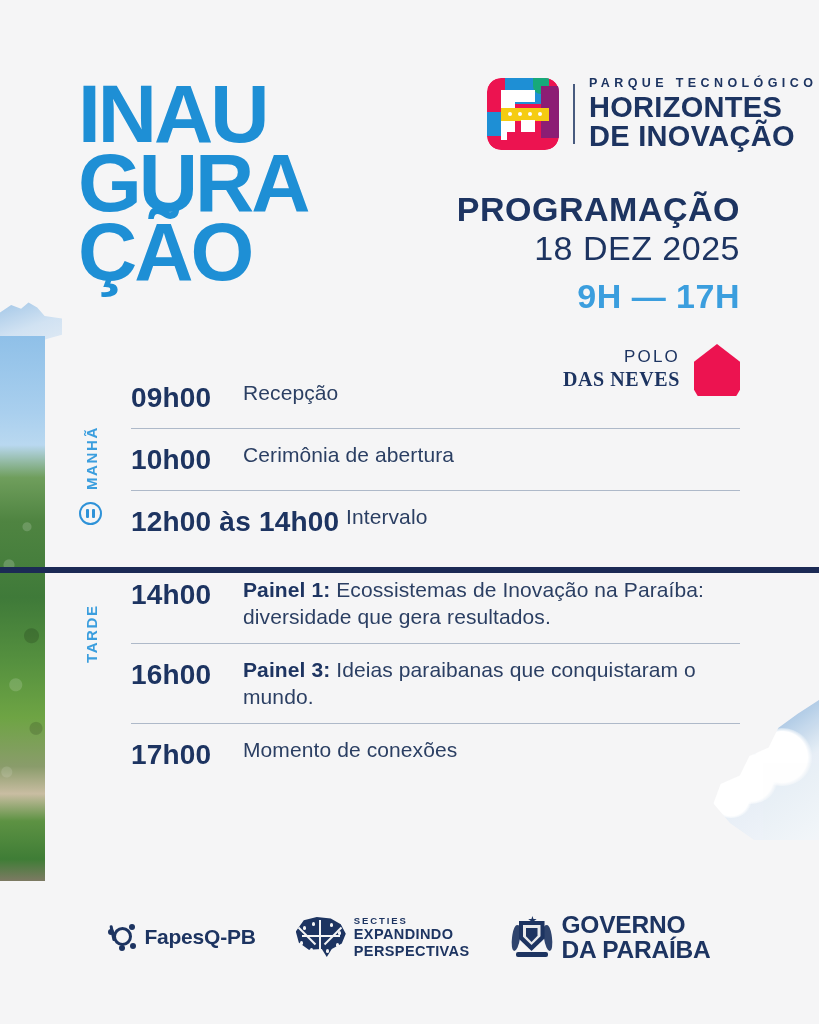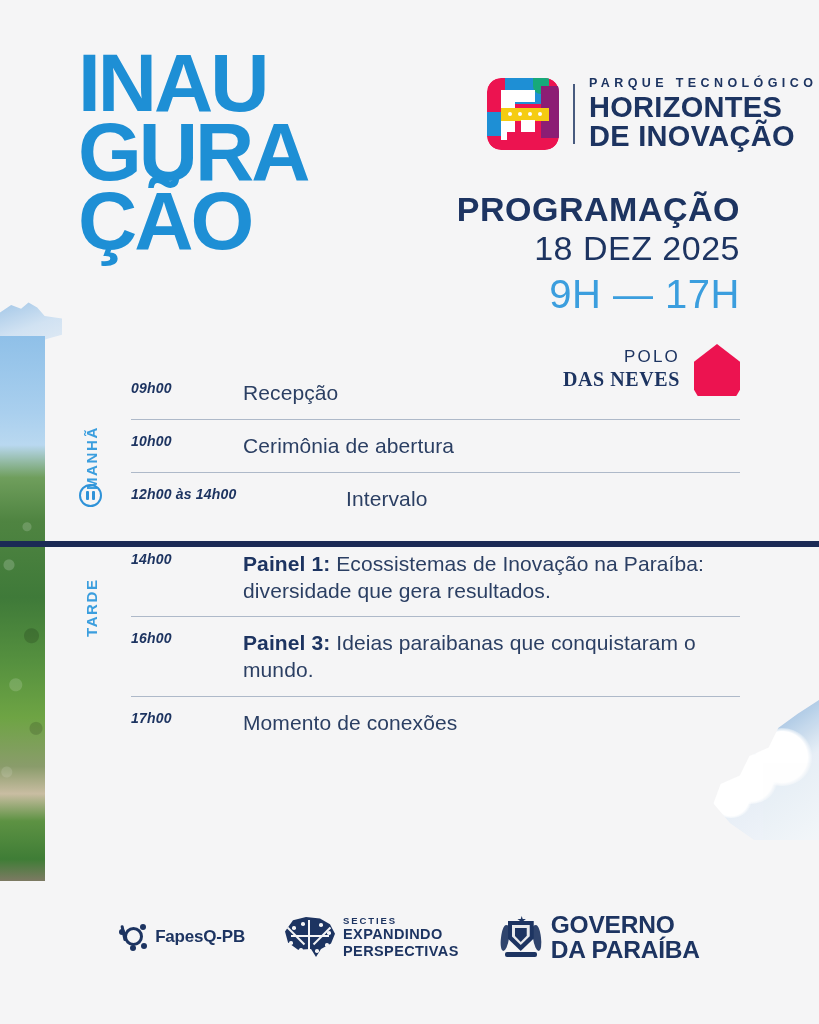--- a/index.html
+++ b/index.html
@@ -58,21 +58,21 @@
     opacity:.95;
   }
   .cloud-right .puff{
     position:absolute;
     background:radial-gradient(circle,#ffffff 0 60%,rgba(255,255,255,0) 72%);
     border-radius:50%;
   }
 
   
   .headline{
-    position:absolute;left:78px;top:49px;
+    position:absolute;left:78px;top:80px;
     font-weight:bold;
     font-size:82px;line-height:0.84;
     letter-spacing:-3px;
     color:#1e8fd5;
     text-transform:uppercase;
   }
   .headline div{display:block;}
 
   
   .brand{position:absolute;left:487px;top:76px;display:flex;align-items:center;gap:14px;}
@@ -89,21 +89,21 @@
   }
   .brand-name{
     font-size:29px;font-weight:bold;line-height:1.0;color:#1d3461;
     letter-spacing:0.3px;text-transform:uppercase;
   }
 
   
   .prog{position:absolute;right:79px;top:190px;text-align:right;}
   .prog-title{font-size:34px;font-weight:bold;letter-spacing:.5px;color:#1d3461;line-height:1.14;}
   .prog-date{font-size:34px;font-weight:normal;letter-spacing:.5px;color:#1d3461;line-height:1.14;}
-  .prog-hours{font-size:40px;font-weight:normal;letter-spacing:.5px;color:#3b9ede;line-height:1.2;margin-top:2px;}
+  .prog-hours{font-size:34px;font-weight:bold;letter-spacing:.5px;color:#3b9ede;line-height:1.2;margin-top:8px;}
 
   
   .polo{position:absolute;right:79px;top:344px;display:flex;align-items:center;gap:14px;}
   .polo-txt{text-align:right;}
   .polo-kicker{font-size:17px;letter-spacing:2.2px;color:#1d3461;font-weight:normal;line-height:1.1;}
   .polo-name{font-size:20px;letter-spacing:.6px;color:#1d3461;font-weight:bold;line-height:1.25;font-family:Liberation Serif, serif;}
   .polo-house{
     width:46px;height:52px;background:#ec1350;
     clip-path:polygon(50% 0%,100% 34%,100% 88%,92% 100%,8% 100%,0% 88%,0% 34%);
     border-radius:4px;
@@ -119,22 +119,22 @@
   }
   .rows{margin-left:131px;margin-right:79px;}
   .row{
     display:flex;align-items:flex-start;gap:0;
     border-top:1px solid #aeb9c9;
     padding:13px 0 12px 0;
     position:relative;
   }
   .row.first{border-top:none;padding-top:4px;}
   .row .time{
-    font-size:14px;font-weight:bold;color:#1d3461;
-    min-width:112px;flex-shrink:0;line-height:1.28;letter-spacing:.2px;font-style:italic;
+    font-size:28px;font-weight:bold;color:#1d3461;
+    min-width:112px;flex-shrink:0;line-height:1.28;letter-spacing:.2px;
   }
   .row .time.wide{min-width:215px;}
   .row .desc{
     font-size:21px;color:#2b3f63;font-weight:normal;line-height:1.28;letter-spacing:.1px;
   }
   .row .desc b{font-weight:bold;color:#1d3461;}
   .pause-icon{
     position:absolute;left:-52px;top:11px;width:23px;height:23px;border-radius:50%;
     border:2.4px solid #2e92d8;box-sizing:border-box;
     display:flex;align-items:center;justify-content:center;gap:3px;
@@ -150,21 +150,21 @@
     display:flex;align-items:center;justify-content:center;gap:40px;
   }
   .flogo{display:flex;align-items:center;gap:8px;color:#1d3461;}
   .fapesq-mark{position:relative;width:28px;height:28px;}
   .fapesq-mark .ring{
     position:absolute;left:5px;top:4px;width:19px;height:19px;border-radius:50%;
     border:3.2px solid #1d3461;box-sizing:border-box;
   }
   .fapesq-mark .dot{position:absolute;width:6px;height:6px;border-radius:50%;background:#1d3461;}
   .fapesq-mark .stem{position:absolute;left:3px;top:2px;width:3.4px;height:16px;background:#1d3461;border-radius:2px;transform:rotate(-12deg);}
-  .fapesq-text{font-size:17px;font-weight:bold;letter-spacing:-.2px;}
+  .fapesq-text{font-size:21px;font-weight:bold;letter-spacing:-.2px;}
 
   .brain{position:relative;width:50px;height:40px;}
   .brain .blob{
     position:absolute;inset:0;background:#1d3461;
     clip-path:polygon(16% 8%,42% 0%,70% 4%,90% 18%,100% 42%,92% 66%,72% 80%,62% 100%,52% 80%,26% 82%,6% 64%,0% 36%);
   }
   .brain .ray{position:absolute;background:#f5f5f6;}
   .brain .bdot{position:absolute;width:3.6px;height:3.6px;border-radius:50%;background:#f5f5f6;}
   .secties-text{line-height:1.16;}
   .secties-kicker{font-size:9.5px;font-weight:bold;letter-spacing:1.9px;color:#1d3461;}

